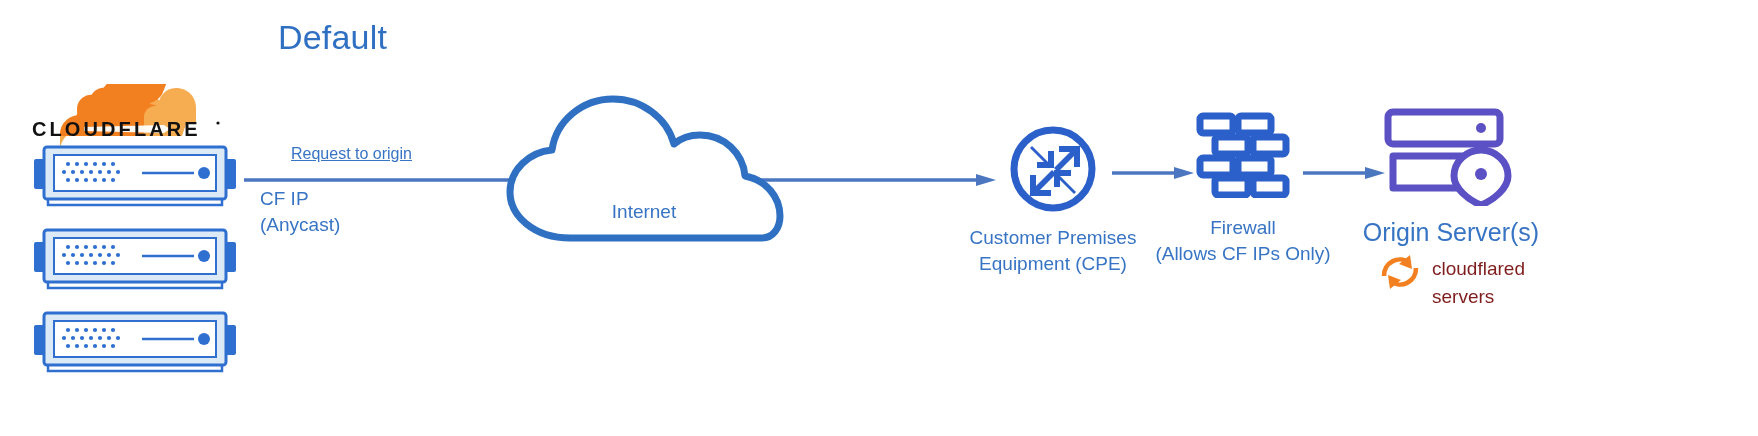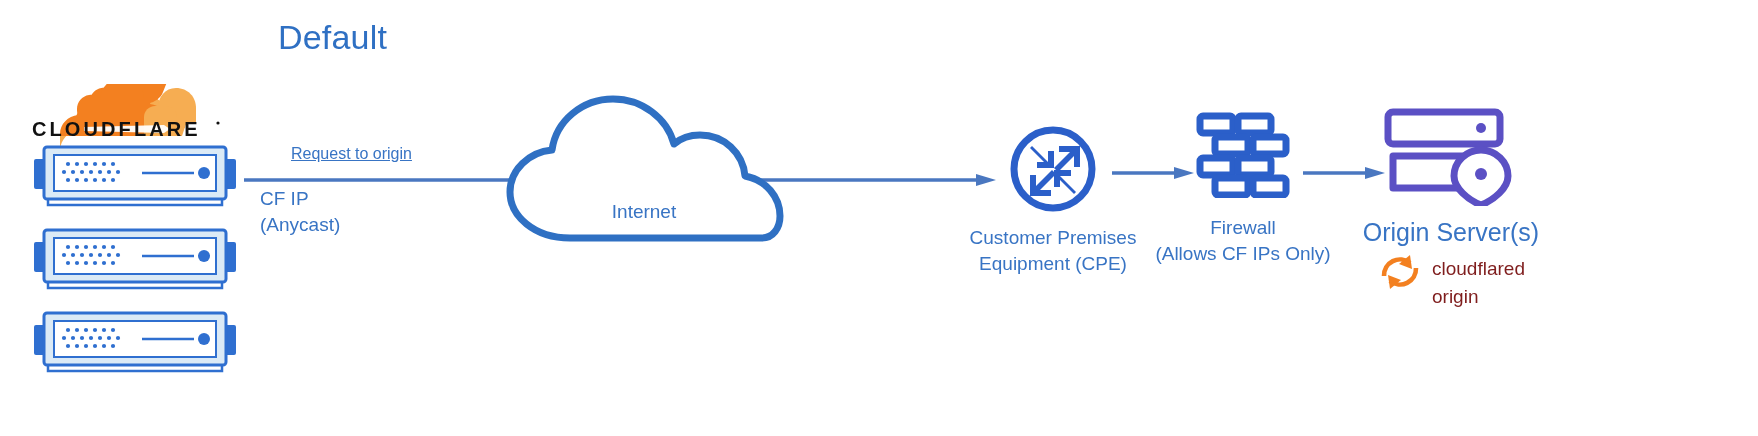--- a/index.html
+++ b/index.html
@@ -434,16 +434,16 @@
       <g fill="none" stroke="#f38020" stroke-width="4.6" stroke-linecap="butt">
         <path d="M8 26 A16 16 0 0 1 34 13"></path>
         <path d="M40 18 A16 16 0 0 1 14 31"></path>
       </g>
       <path d="M34 5 L36 19 L23 14 Z" fill="#f38020"></path>
       <path d="M14 39 L12 25 L25 30 Z" fill="#f38020"></path>
     </svg>
   </div>
   <div class="abs" id="cloudflared-label">
     <div>cloudflared</div>
-    <div>origin</div>
+    <div>servers</div>
   </div>
 
 </div>
 
 </body></html>

